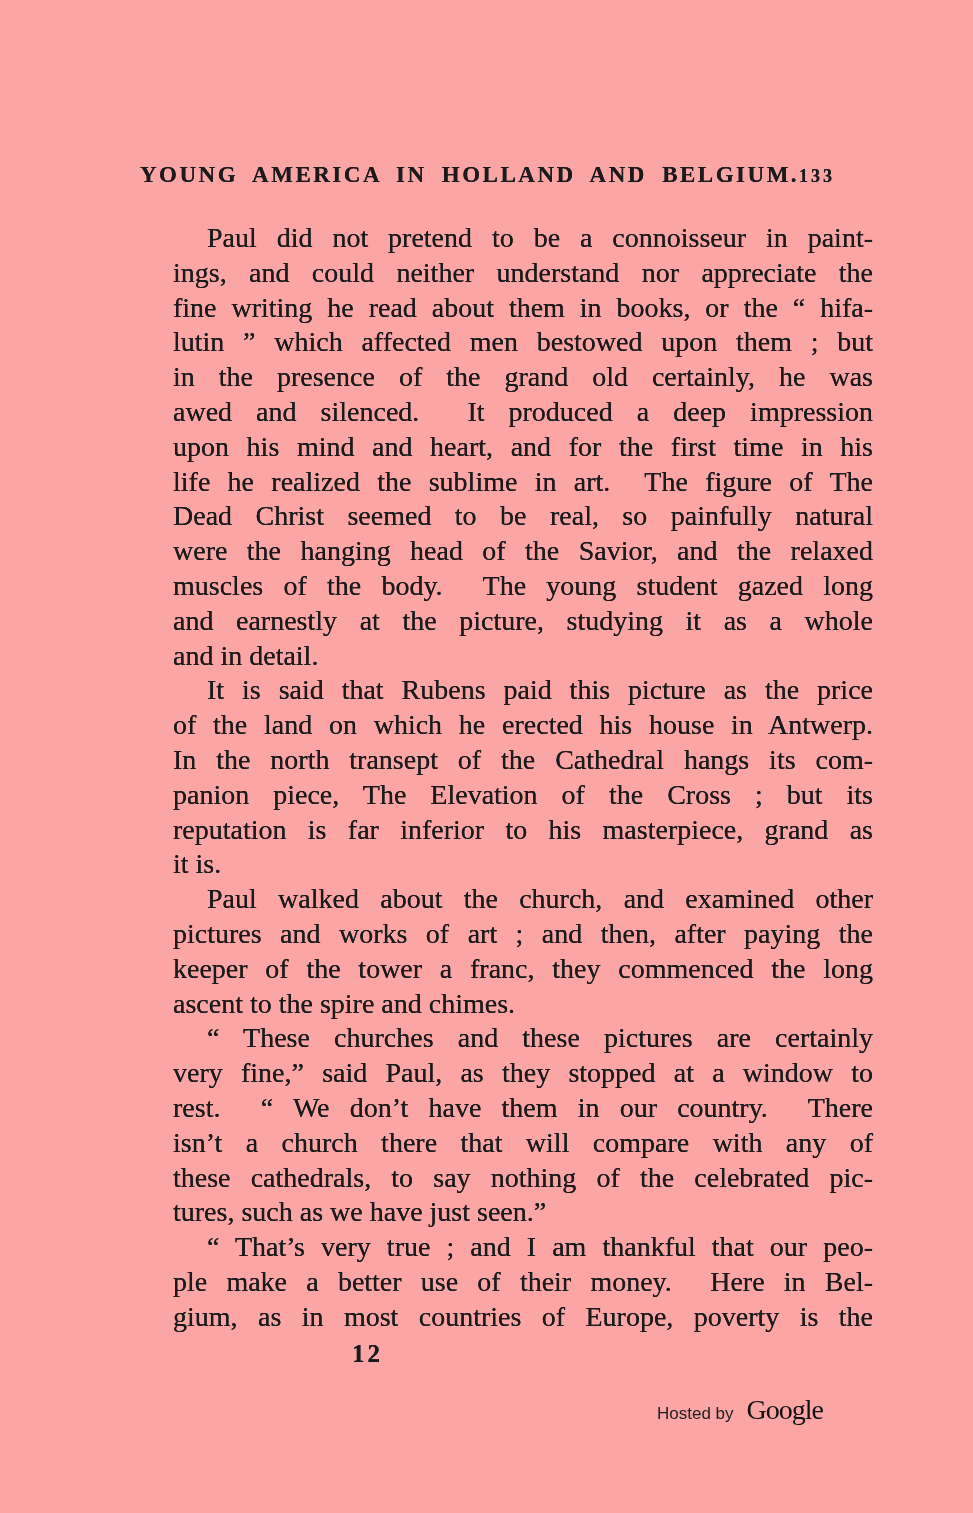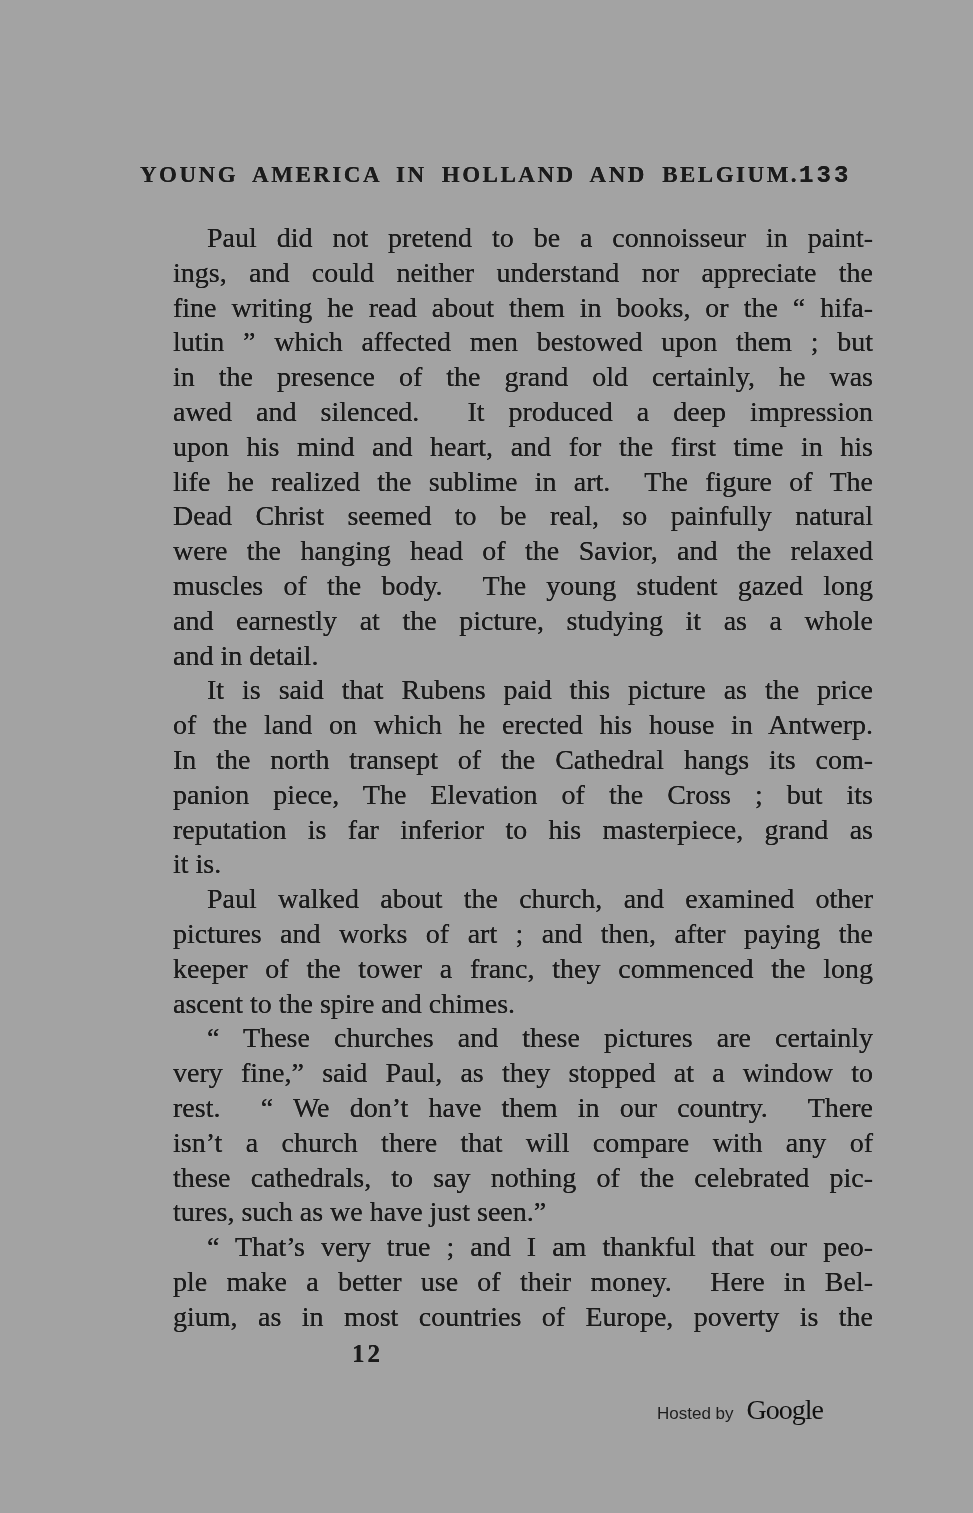--- a/index.html
+++ b/index.html
@@ -1,44 +1,43 @@
 <!DOCTYPE html>
 <html><head>
 <meta charset="utf-8">
 <style>
   html, body { margin: 0; padding: 0; background: #ffffff; }
   .page {
     position: relative;
     width: 973px;
     height: 1513px;
-    background: #a3a3a3;
+    background: #fca5a5;
     font-family: "Liberation Serif", "DejaVu Serif", serif;
     color: #1b1b1b;
     overflow: hidden;
   }
   .running-head {
     position: absolute;
     left: 140px;
     top: 162px;
     width: 694px;
     display: flex;
     justify-content: space-between;
     align-items: baseline;
     font-weight: 700;
     font-size: 23px;
     letter-spacing: 2.5px;
     word-spacing: 7px;
     white-space: nowrap;
     text-shadow: 0 0 0.4px currentColor;
   }
   .running-head .num {
-    font-size: 24px;
+    font-size: 18px;
     letter-spacing: 3px;
     font-weight: 700;
-    font-family: Liberation Mono, monospace;
   }
   .body-text {
     position: absolute;
     left: 135px;
     top: 221px;
     width: 700px;
     font-size: 28px;
     line-height: 34.8px;
     text-shadow: 0 0 0.45px currentColor;
     margin-left: 38px;

